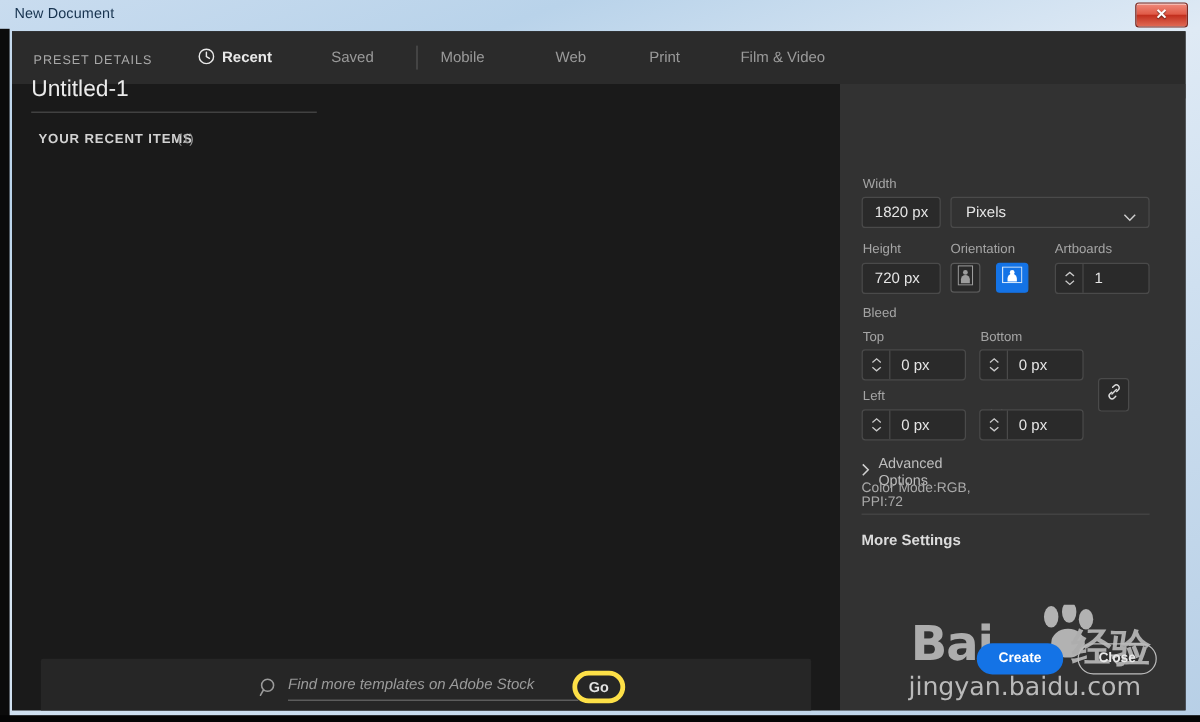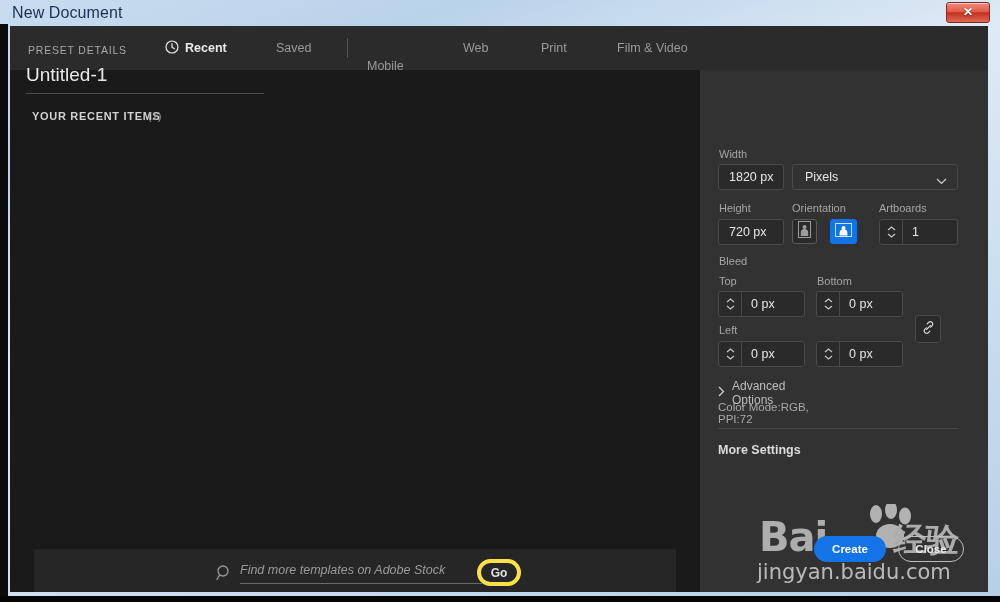--- a/index.html
+++ b/index.html
@@ -38,21 +38,21 @@
   }
 
   #titlebar {
     position: absolute;
     left: 0; top: 0;
     width: 1000px; height: 24px;
   }
   #title-text {
     position: absolute;
     left: 12px; top: 4px;
-    font-size: 16px;
+    font-size: 12px;
     color: #17334f;
     letter-spacing: 0.1px;
   }
   #close-btn {
     position: absolute;
     right: 10px; top: 2px;
     width: 42px; height: 19px;
     border-radius: 3px;
     border: 1px solid #7b2a22;
     background: linear-gradient(180deg,#f08a7c 0%,#e05b48 46%,#c3301f 52%,#e06a55 100%);
@@ -433,21 +433,21 @@
         <span>Recent</span>
       </div>
       <div class="tab-underline" style="left:181px; width:34px;"></div>
 
       <div class="tab" style="left:266px;">
         <span>Saved</span>
       </div>
 
       <div id="tab-divider" style="left:337px;"></div>
 
-      <div class="tab" style="left:357px;margin-top:18px;">
+      <div class="tab" style="left:357px;">
         <span>Mobile</span>
       </div>
       <div class="tab" style="left:453px;">
         <span>Web</span>
       </div>
       <div class="tab" style="left:531px;">
         <span>Print</span>
       </div>
       <div class="tab" style="left:607px;justify-content:flex-end;">
         <span>Film &amp; Video</span>

